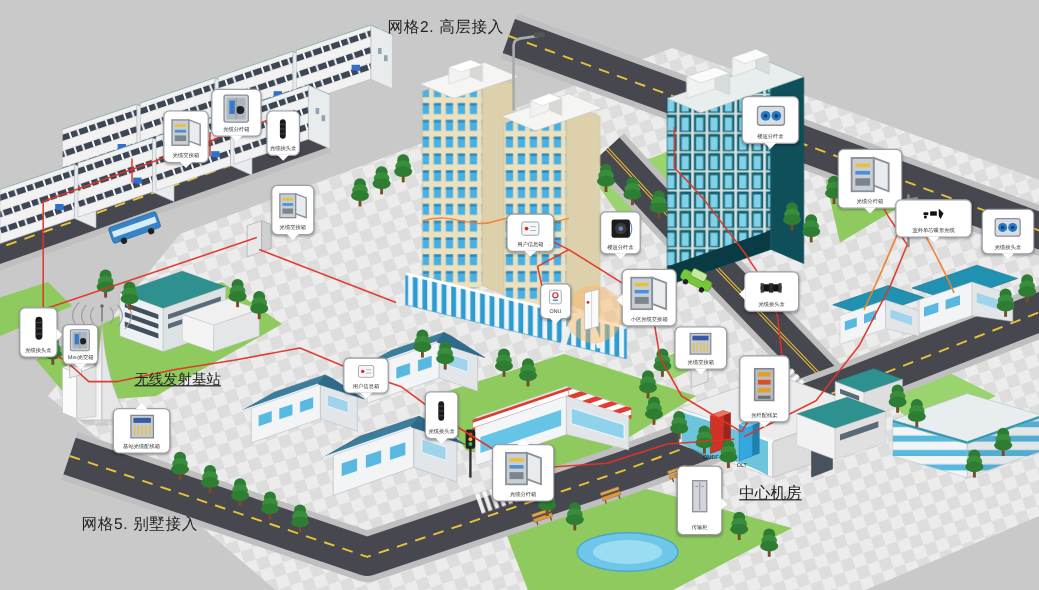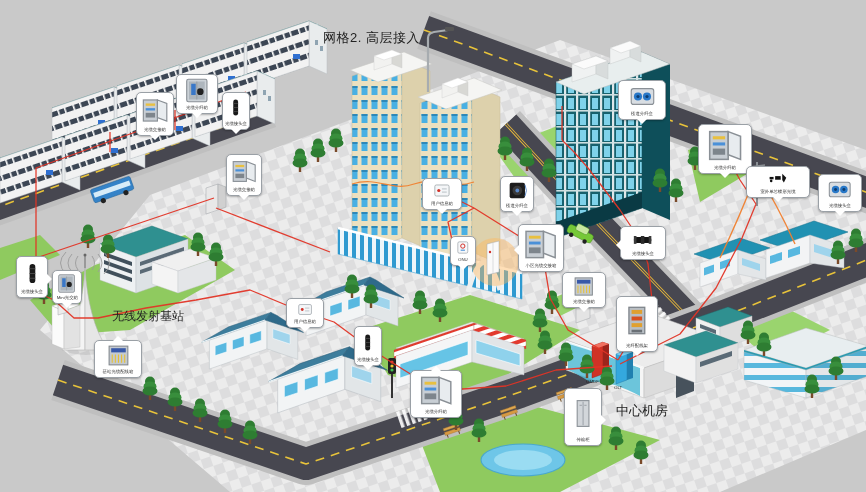--- a/index.html
+++ b/index.html
@@ -1,21 +1,21 @@
 <!DOCTYPE html>
 <html><head>
 <meta charset="utf-8">
 <style>
   html,body{margin:0;padding:0;}
   .scene{position:relative;width:866px;height:492px;background:#c9c9c9;overflow:hidden;
          font-family:"Liberation Sans",sans-serif;}
   .base{position:absolute;left:0;top:0;z-index:1;}
   .lbl{position:absolute;color:#222;white-space:nowrap;z-index:4;}
-  .lbl-grid{font-size:13px;letter-spacing:.5px;margin-top:15px;}
-  .lbl-site{font-size:12px;}
+  .lbl-grid{font-size:13px;letter-spacing:.5px;}
+  .lbl-site{font-size:12px;text-decoration:underline;}
   .tag{position:absolute;font-size:8px;transform:scale(.55);transform-origin:left top;
        color:#1d1d1d;z-index:6;white-space:nowrap;}
   .callout{position:absolute;background:#fff;border:1px solid #9aa0a6;border-radius:5px;
            box-shadow:0 1px 2px rgba(0,0,0,.28);display:flex;flex-direction:column;
            align-items:center;justify-content:flex-start;padding:2px 2px 1px;z-index:5;box-sizing:border-box;}
   .co-icon{width:88%;flex:1 1 auto;min-height:0;}
   .co-label{flex:0 0 auto;font-size:8px;transform:scale(.55);transform-origin:center;
             line-height:1;color:#333;white-space:nowrap;}
   .t-d::after,.t-u::after,.t-l::after,.t-r::after{content:"";position:absolute;border:5px solid transparent;}
   .t-d::after{top:100%;left:50%;transform:translateX(-50%);border-top-color:#fff;}
@@ -477,20 +477,21 @@
   <path d="M620,364 L680,334 L716,288 L742,238 L756,204 M756,204 L740,180 L728,158" stroke="#e23426" stroke-width="1.3"></path>
   <path d="M612,366 L556,370 L506,386 L448,390 L420,380 L372,350 L334,322 L298,310 L250,290 L196,300 L146,308 L98,318 L74,318 L54,300 L36,292" stroke="#e23426" stroke-width="1.3"></path>
   <path d="M474,208 L448,222 L452,240 M474,208 L438,190" stroke="#e23426" stroke-width="1.3"></path>
   <path d="M562,140 L562,106 M110,152 L110,132 M175,130 L175,110" stroke="#e23426" stroke-width="1.3"></path>
   <path d="M352,184 C378,176 392,192 414,184 C436,176 450,190 474,182" stroke="#f08030" stroke-width="1.2"></path>
   <path d="M757,172 Q740,216 720,258 M757,172 Q780,210 795,244" stroke="#f08030" stroke-width="1.4"></path>
 </g>
 </svg>
 
 <div class="lbl lbl-grid" style="left:323px;top:14px">网格2. 高层接入</div>
+<div class="lbl lbl-grid" style="left:68px;top:428px">网格5. 别墅接入</div>
 <div class="lbl lbl-site" style="left:112px;top:308px">无线发射基站</div>
 <div class="lbl lbl-site" style="left:616px;top:402px;font-size:13px">中心机房</div>
 <div class="tag" style="left:586px;top:379px">OMDF</div>
 <div class="tag" style="left:614px;top:385px">OLT</div>
 
 <div class="callout t-d" style="left:136px;top:92px;width:38px;height:44px">
   <svg class="co-icon" viewBox="0 0 24 24">
         <use href="#sym-opencab"></use>
       </svg>
   <div class="co-label">光缆交接箱</div>

